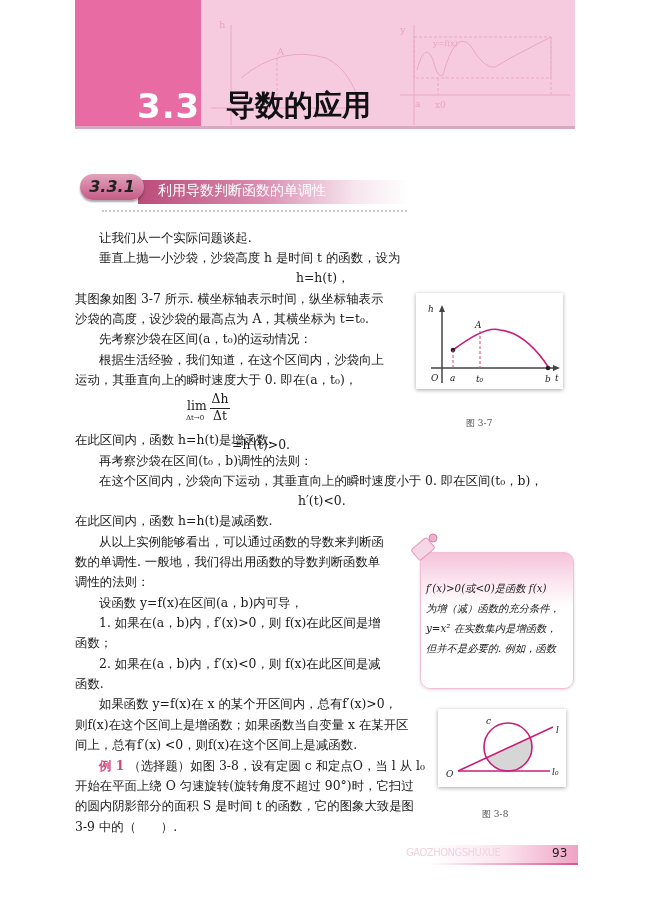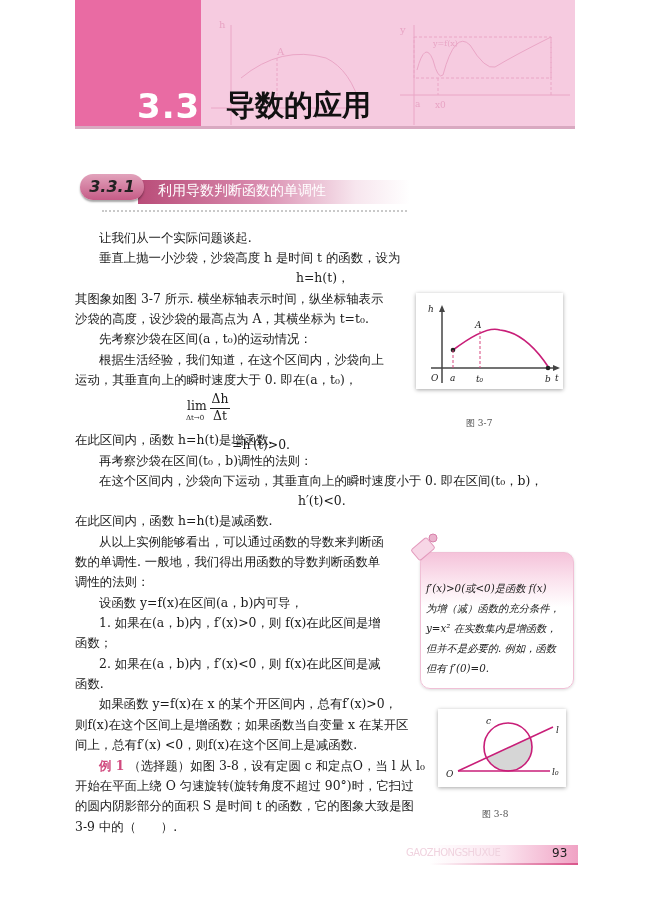--- a/index.html
+++ b/index.html
@@ -155,21 +155,20 @@
 <div class="note"></div>
 <svg class="clip" width="40" height="40">
   <rect x="8" y="12" width="20" height="14" rx="2" transform="rotate(-40 18 19)" fill="#f7d6e6" stroke="#e39bbd" stroke-width="1"></rect>
   <circle cx="28" cy="8" r="4" fill="#eab3cd" stroke="#d781aa"></circle>
 </svg>
 <div class="note-text">
   <div>f′(x)&gt;0(或&lt;0)是函数 f(x)</div>
   <div>为增（减）函数的充分条件，</div>
   <div>y=x² 在实数集内是增函数，</div>
   <div>但并不是必要的. 例如，函数</div>
-  <div>但有 f′(0)=0.</div>
 </div>
 
 <div class="fig" style="left:438px; top:709px; width:128px; height:78px;">
   <svg width="128" height="78">
     <defs>
       <clipPath id="cc">
           <circle cx="70" cy="38" r="24"></circle>
         </clipPath>
     </defs>
     <polygon points="20,62 118,62 118,16 20,62" fill="#d6d6d6" clip-path="url(#cc)"></polygon>

